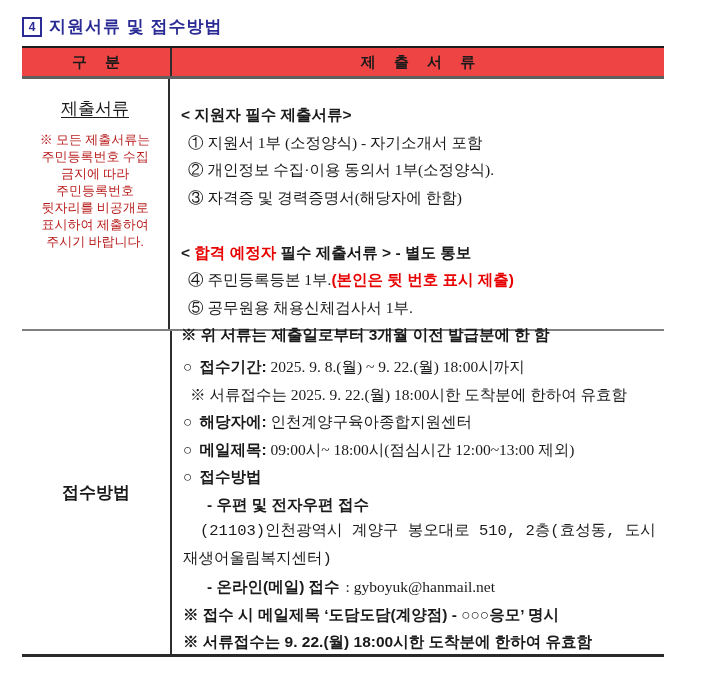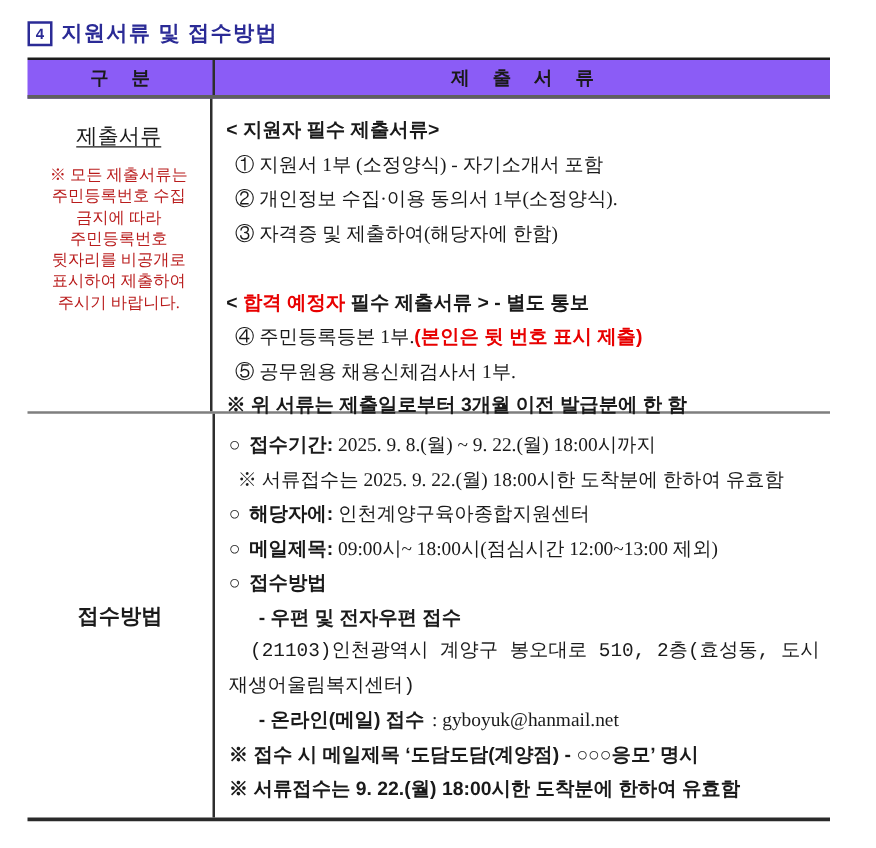--- a/index.html
+++ b/index.html
@@ -39,21 +39,21 @@
   .table {
     position: absolute;
     left: 22px;
     top: 46px;
     width: 642px;
     border-top: 2px solid #1c1c1c;
     border-bottom: 3px solid #2a2a2a;
   }
   .thead {
     display: flex;
-    background: #8b5cf6;
+    background: #ef4444;
     border-bottom: 3px solid #5f5f5f;
     height: 28px;
     font-family: "Liberation Sans", sans-serif;
     font-weight: bold;
     font-size: 15px;
   }
   .th {
     display: flex;
     align-items: center;
     justify-content: center;
@@ -83,21 +83,21 @@
     padding: 0 4px;
   }
   .cell-label-2 {
     display: flex;
     align-items: center;
     justify-content: center;
     font-weight: bold;
     font-size: 17px;
   }
   .cell-content {
-    padding: 12px 8px 0 11px;
+    padding: 22px 8px 0 11px;
     font-size: 15.5px;
     line-height: 27.5px;
     box-sizing: border-box;
   }
   .gothic {
     font-family: "Liberation Sans", sans-serif;
     font-weight: bold;
   }
   .red { color: #e80000; }
   .blank-line { height: 27.5px; }
@@ -135,21 +135,21 @@
           <div>주민등록번호</div>
           <div>뒷자리를 비공개로</div>
           <div>표시하여 제출하여</div>
           <div>주시기 바랍니다.</div>
         </div>
       </div>
       <div class="col-content cell-content">
         <div class="gothic">&lt; 지원자 필수 제출서류&gt;</div>
         <div class="indent-sm">① 지원서 1부 (소정양식) - 자기소개서 포함</div>
         <div class="indent-sm">② 개인정보 수집·이용 동의서 1부(소정양식).</div>
-        <div class="indent-sm">③ 자격증 및 제출하여(해당자에 한함)</div>
+        <div class="indent-sm">③ 자격증 및 경력증명서(해당자에 한함)</div>
         <div class="blank-line"></div>
         <div class="gothic"><span>&lt; </span><span class="red">합격 예정자</span><span> 필수 제출서류 &gt; - 별도 통보</span></div>
         <div class="indent-sm"><span>④ 주민등록등본 1부.</span><span class="gothic red">(본인은 뒷 번호 표시 제출)</span></div>
         <div class="indent-sm">⑤ 공무원용 채용신체검사서 1부.</div>
         <div class="gothic">※ 위 서류는 제출일로부터 3개월 이전 발급분에 한 함</div>
       </div>
     </div>
 
     <div class="trow trow-2">
       <div class="col-label cell-label-2">

